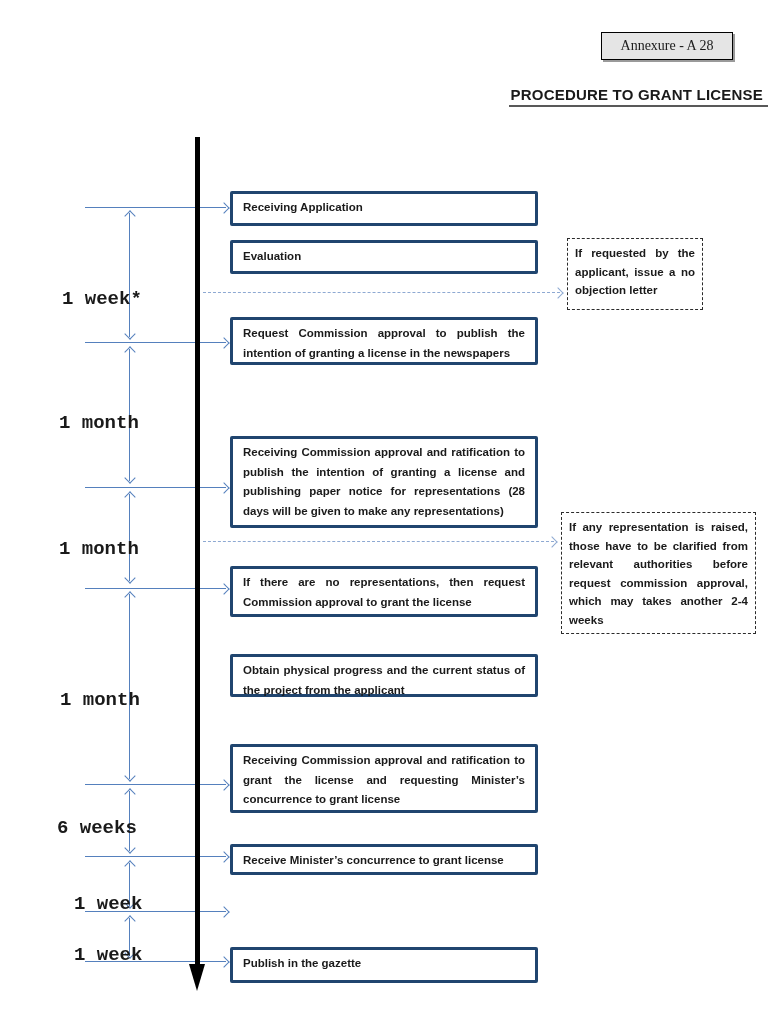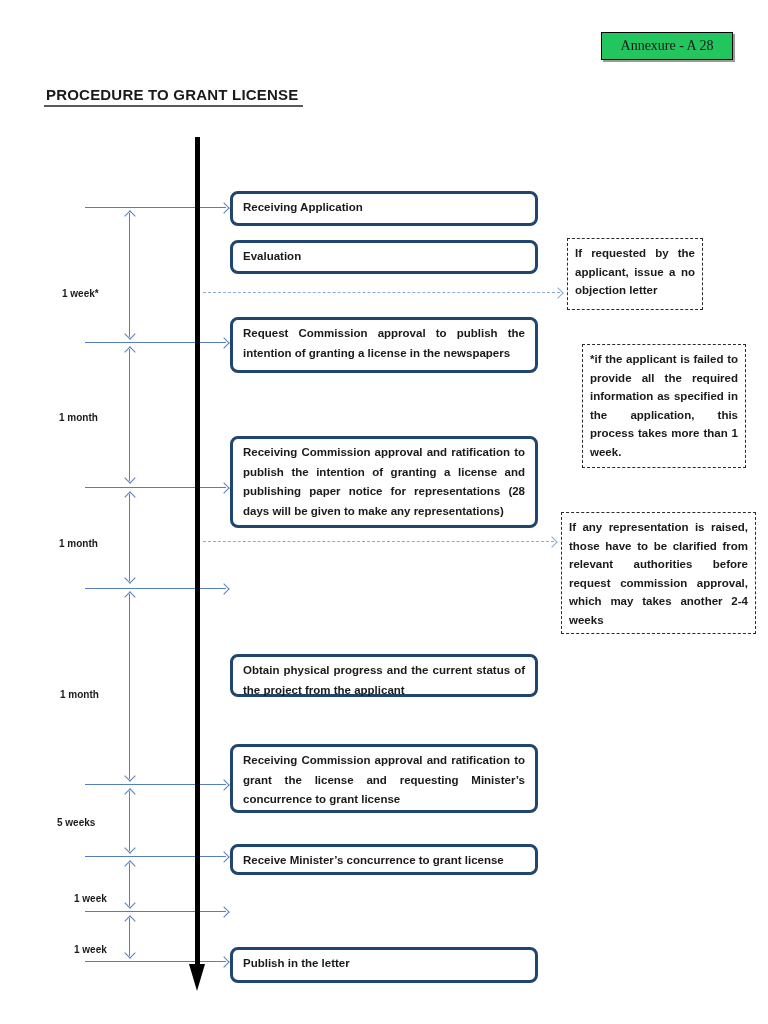--- a/index.html
+++ b/index.html
@@ -6,42 +6,42 @@
   .page {
     position:relative; width:768px; height:1024px; background:#ffffff;
     font-family:"Liberation Sans", sans-serif; color:#1a1a1a; overflow:hidden;
   }
 
   
   .annexure {
     position:absolute; left:601px; top:32px; width:130px; height:26px;
     border:1px solid #000; box-shadow:2px 2px 0 #9a9a9a;
     display:flex; align-items:center; justify-content:center;
-    font-family:"Liberation Serif", serif; font-size:14px; background:#22c55e;
+    font-family:"Liberation Serif", serif; font-size:14px; background:#e5e5e5;
   }
 
   
-  .title-wrap { position:absolute; left:44px; top:86px; width:724px; text-align:left; }
+  .title-wrap { position:absolute; left:44px; top:86px; width:724px; text-align:right; }
   .title-text {
     display:inline-block; font-size:15px; font-weight:700; letter-spacing:.2px;
     border-bottom:2px solid #595959; padding:0 5px 2px 2px;
   }
 
   
   .timeline { position:absolute; left:195px; top:137px; width:5px; height:829px; background:#000; }
   .timeline-head {
     position:absolute; left:189px; top:964px; width:0; height:0;
     border-left:8.5px solid transparent; border-right:8.5px solid transparent;
     border-top:27px solid #000;
   }
 
   
   .pbox {
     position:absolute; left:230px; width:308px; box-sizing:border-box;
-    border:3px solid #20456f; border-radius:8px; background:#fff;
+    border:3px solid #20456f; border-radius:2px; background:#fff;
     padding:4px 10px; font-size:11.5px; font-weight:700; line-height:19.5px;
     text-align:justify;
   }
 
   
   .harrow {
     position:absolute; left:85px; width:141px; height:0;
     color:#5580bd; border-top:1.5px solid #5580bd;
   }
   .head-r {
@@ -53,21 +53,21 @@
   .varrow { position:absolute; left:129px; width:0; color:#5580bd; border-left:1.5px solid #5580bd; }
   .varrow::before {
     content:""; position:absolute; top:-1px; left:-3.6px; width:7px; height:7px;
     border-top:1.5px solid; border-left:1.5px solid; transform:rotate(45deg);
   }
   .varrow::after {
     content:""; position:absolute; bottom:-1px; left:-3.6px; width:7px; height:7px;
     border-right:1.5px solid; border-bottom:1.5px solid; transform:rotate(45deg);
   }
 
-  .dlabel { position:absolute; font-size:10px; font-weight:700; white-space:nowrap; }
+  .dlabel { position:absolute; font-size:19px; font-weight:700; white-space:nowrap;font-family:Liberation Mono, monospace; }
 
   
   .dasharrow { position:absolute; height:0; color:#8ea9d2; border-top:1.7px dashed #8ea9d2; }
 
   
   .note {
     position:absolute; box-sizing:border-box; background:#fff;
     border:1.5px dashed #2b2b2b;
     padding:5px 7px; font-size:11.5px; font-weight:700; line-height:18.5px;
     text-align:justify;
@@ -116,40 +116,40 @@
   <div class="varrow" style="top:494px;height:87px"></div>
   <div class="varrow" style="top:594px;height:185px"></div>
   <div class="varrow" style="top:791px;height:60px"></div>
   <div class="varrow" style="top:863px;height:43px"></div>
   <div class="varrow" style="top:918px;height:38px"></div>
 
   <div class="dlabel" style="left:62px;top:288px">1 week*</div>
   <div class="dlabel" style="left:59px;top:412px">1 month</div>
   <div class="dlabel" style="left:59px;top:538px">1 month</div>
   <div class="dlabel" style="left:60px;top:689px">1 month</div>
-  <div class="dlabel" style="left:57px;top:817px">5 weeks</div>
+  <div class="dlabel" style="left:57px;top:817px">6 weeks</div>
   <div class="dlabel" style="left:74px;top:893px">1 week</div>
   <div class="dlabel" style="left:74px;top:944px">1 week</div>
 
   <div class="dasharrow" style="left:203px;top:292px;width:357px">
       <i class="head-r"></i>
     </div>
   <div class="dasharrow" style="left:203px;top:541px;width:351px">
       <i class="head-r"></i>
     </div>
 
   <div class="timeline"></div>
   <div class="timeline-head"></div>
 
   <div class="pbox" style="top:191px;height:35px">Receiving Application</div>
   <div class="pbox" style="top:240px;height:34px">Evaluation</div>
-  <div class="pbox" style="top:317px;height:56px">Request Commission approval to publish the intention of granting a license in the newspapers</div>
+  <div class="pbox" style="top:317px;height:48px">Request Commission approval to publish the intention of granting a license in the newspapers</div>
   <div class="pbox" style="top:436px;height:92px">Receiving Commission approval and ratification to publish the intention of granting a license and publishing paper notice for representations (28 days will be given to make any representations)</div>
+  <div class="pbox" style="top:566px;height:51px">If there are no representations, then request Commission approval to grant the license</div>
   <div class="pbox" style="top:654px;height:43px">Obtain physical progress and the current status of the project from the applicant</div>
   <div class="pbox" style="top:744px;height:69px">Receiving Commission approval and ratification to grant the license and requesting Minister’s concurrence to grant license</div>
   <div class="pbox" style="top:844px;height:31px">Receive Minister’s concurrence to grant license</div>
-  <div class="pbox" style="top:947px;height:36px">Publish in the letter</div>
+  <div class="pbox" style="top:947px;height:36px">Publish in the gazette</div>
 
   <div class="note" style="left:567px;top:238px;width:136px;height:72px">If requested by the applicant, issue a no objection letter</div>
-  <div class="note" style="left:582px;top:344px;width:164px;height:124px">*if the applicant is failed to provide all the required information as specified in the application, this process takes more than 1 week.</div>
   <div class="note" style="left:561px;top:512px;width:195px;height:122px">If any representation is raised, those have to be clarified from relevant authorities before request commission approval, which may takes another 2-4 weeks</div>
 
 </div>
 
 </body></html>

